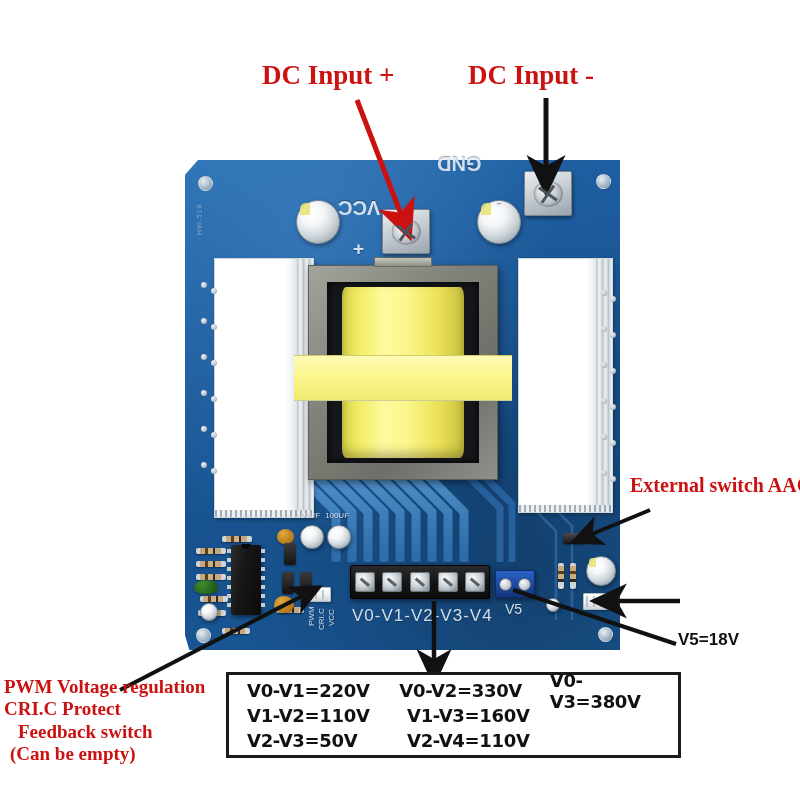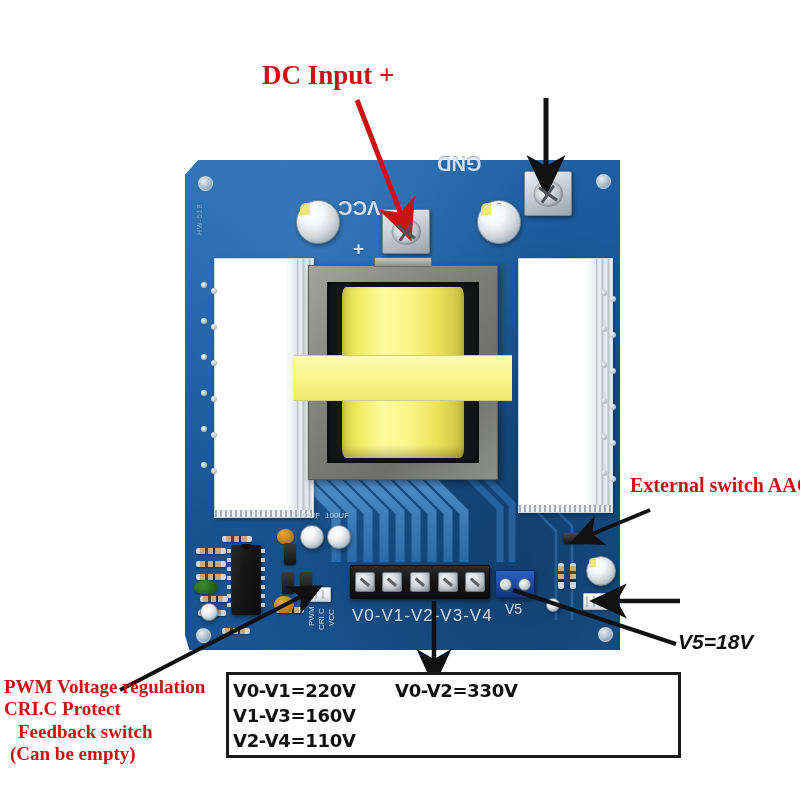--- a/index.html
+++ b/index.html
@@ -283,21 +283,21 @@
     pointer-events: none;
   }
 
   
   .vtable {
     position: absolute;
     left: 226px; top: 672px;
     width: 455px; height: 86px;
     background: #ffffff;
     border: 3px solid #1a1a1a;
-    padding: 3px 6px 3px 4px;
+    padding: 3px 6px 3px 18px;
   }
   .vtable .row {
     display: flex;
     height: 25px;
     align-items: center;
   }
   .vtable .cell {
     font-family: "DejaVu Sans", sans-serif;
     font-weight: bold;
     font-size: 18px;
@@ -517,39 +517,43 @@
 
     <line x1="676" y1="644" x2="513" y2="590" stroke="#111111" stroke-width="4"></line>
 
     <line x1="120" y1="690" x2="308" y2="593" stroke="#111111" stroke-width="4" marker-end="url(#arrowBlack)"></line>
 
     <line x1="434" y1="601" x2="434" y2="668" stroke="#111111" stroke-width="4.5" marker-end="url(#arrowBlack)"></line>
   </svg>
 
   <div class="anno-red" style="left:262px; top:60px; font-size:27px;">DC Input +</div>
 
+  <div class="anno-red" style="left:468px; top:60px; font-size:27px;">DC Input -</div>
 
   <div class="anno-red" style="left:630px; top:474px; font-size:20px;">External switch AAC</div>
 
 
-  <div class="anno-black" style="left:678px; top:630px; font-size:21px;font-style:italic;">V5=18V</div>
+  <div class="anno-black" style="left:678px; top:630px; font-size:17px;">V5=18V</div>
 
   <div class="anno-red" style="left:4px; top:676px; font-size:19px;">
     <div>PWM Voltage regulation</div>
     <div>CRI.C Protect</div>
     <div style="padding-left:14px;">Feedback switch</div>
     <div style="padding-left:6px;">(Can be empty)</div>
   </div>
 
   <div class="vtable">
     <div class="row">
       <div class="cell c1">V0-V1=220V</div>
       <div class="cell c2">V0-V2=330V</div>
+      <div class="cell c3">V0-V3=380V</div>
     </div>
     <div class="row">
+      <div class="cell c2">V1-V2=110V</div>
       <div class="cell c3">V1-V3=160V</div>
     </div>
     <div class="row">
+      <div class="cell c2">V2-V3=50V</div>
       <div class="cell c3">V2-V4=110V</div>
     </div>
   </div>
 
 </div>
 
 </body></html>

